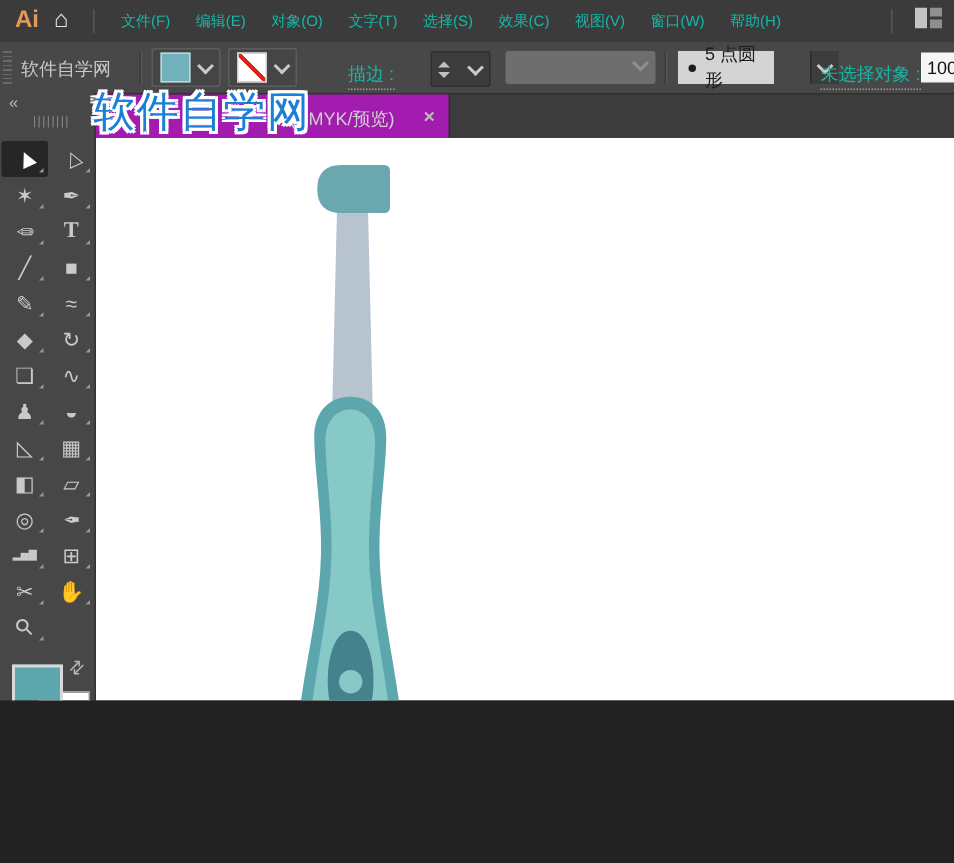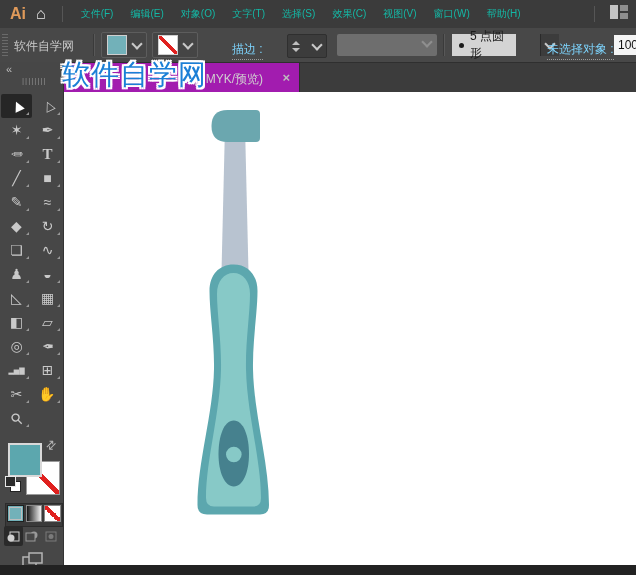--- a/index.html
+++ b/index.html
@@ -1,16 +1,16 @@
 <!DOCTYPE html>
 <html style="--teal_head: #6ba7af; --teal_body: #5ca7ae; --teal_inner: #87c9c7; --teal_button: #46818e; --neck_gray: #b8c3d0; --swatch_teal: #72b1b9; --watermark_blue: #1b7fd6; --ui_red: #e0211f;"><head>
 <meta charset="utf-8">
 <style>
   html,body{margin:0;padding:0;background:#222;}
-  .app{position:relative;width:636px;height:565px;overflow:hidden;
+  .app{position:relative;width:636px;height:467px;overflow:hidden;
        font-family:"Liberation Sans","DejaVu Sans",sans-serif;
        background:#474747;user-select:none;}
   
   .menubar{position:absolute;left:0;top:0;width:636px;height:28px;background:#3b3b3b;
            border-bottom:1px solid #2d2d2d;display:flex;align-items:center;}
   .ai-logo{color:#e09a5a;font-weight:bold;font-size:16px;margin:0 10px 0 10px;letter-spacing:0;}
   .home{color:#e8e8e8;font-size:16px;margin-right:8px;}
   .vsep{width:1px;height:16px;background:#565656;display:inline-block;margin:0 8px;}
   .menu-items{display:flex;gap:17px;margin-left:10px;}
   .mitem{color:#14b8a6;font-size:10px;white-space:nowrap;cursor:default;}
@@ -23,21 +23,21 @@
               border-bottom:1px solid #2c2c2c;}
   .ob-grip{position:absolute;left:2px;top:6px;width:6px;height:22px;
            background:repeating-linear-gradient(0deg,#6a6a6a 0 1px,transparent 1px 3px);}
   .ob-status{position:absolute;left:14px;top:10px;font-size:12px;color:#c9c9c9;}
   .ob-sep{position:absolute;top:6px;width:1px;height:22px;background:#3a3a3a;border-right:1px solid #585858;}
   .swgroup{position:absolute;top:4px;height:24px;border:1px solid #5d5d5d;border-radius:2px;
            display:flex;align-items:center;padding:0 5px;gap:6px;background:#454545;}
   .sw{width:20px;height:20px;border:1px solid #cfcfcf;box-sizing:border-box;}
   .sw-fill{background:var(--swatch_teal);}
   .sw-none{background:#fff;background-image:linear-gradient(45deg,transparent 44%,var(--ui_red) 44%,var(--ui_red) 56%,transparent 56%);}
-  .ob-label{position:absolute;top:13px;font-size:12px;color:#7dd3fc;border-bottom:1px dotted #9a9a9a;padding-bottom:1px;}
+  .ob-label{position:absolute;top:13px;font-size:12px;color:#14b8a6;border-bottom:1px dotted #9a9a9a;padding-bottom:1px;}
   .stroke-combo{position:absolute;left:287px;top:6px;width:38px;height:22px;background:#3c3c3c;
                 border:1px solid #2f2f2f;border-radius:2px;display:flex;align-items:center;}
   .stepper{display:flex;flex-direction:column;gap:3px;margin:0 4px;}
   .tri-up{width:0;height:0;border-left:4px solid transparent;border-right:4px solid transparent;border-bottom:4px solid #c0c0c0;}
   .tri-dn{width:0;height:0;border-left:4px solid transparent;border-right:4px solid transparent;border-top:4px solid #c0c0c0;}
   .stroke-combo .chev{margin-left:auto;margin-right:5px;}
   .profile-dd{position:absolute;left:337px;top:6px;width:100px;height:22px;background:#6e6e6e;border-radius:2px;}
   .profile-dd .chev{position:absolute;right:6px;top:7px;border-color:#8f8f8f;}
   .brush-combo{position:absolute;left:452px;top:6px;height:22px;display:flex;gap:24px;}
   .bval{background:#d4d4d4;color:#1c1c1c;font-size:12px;display:flex;align-items:center;

